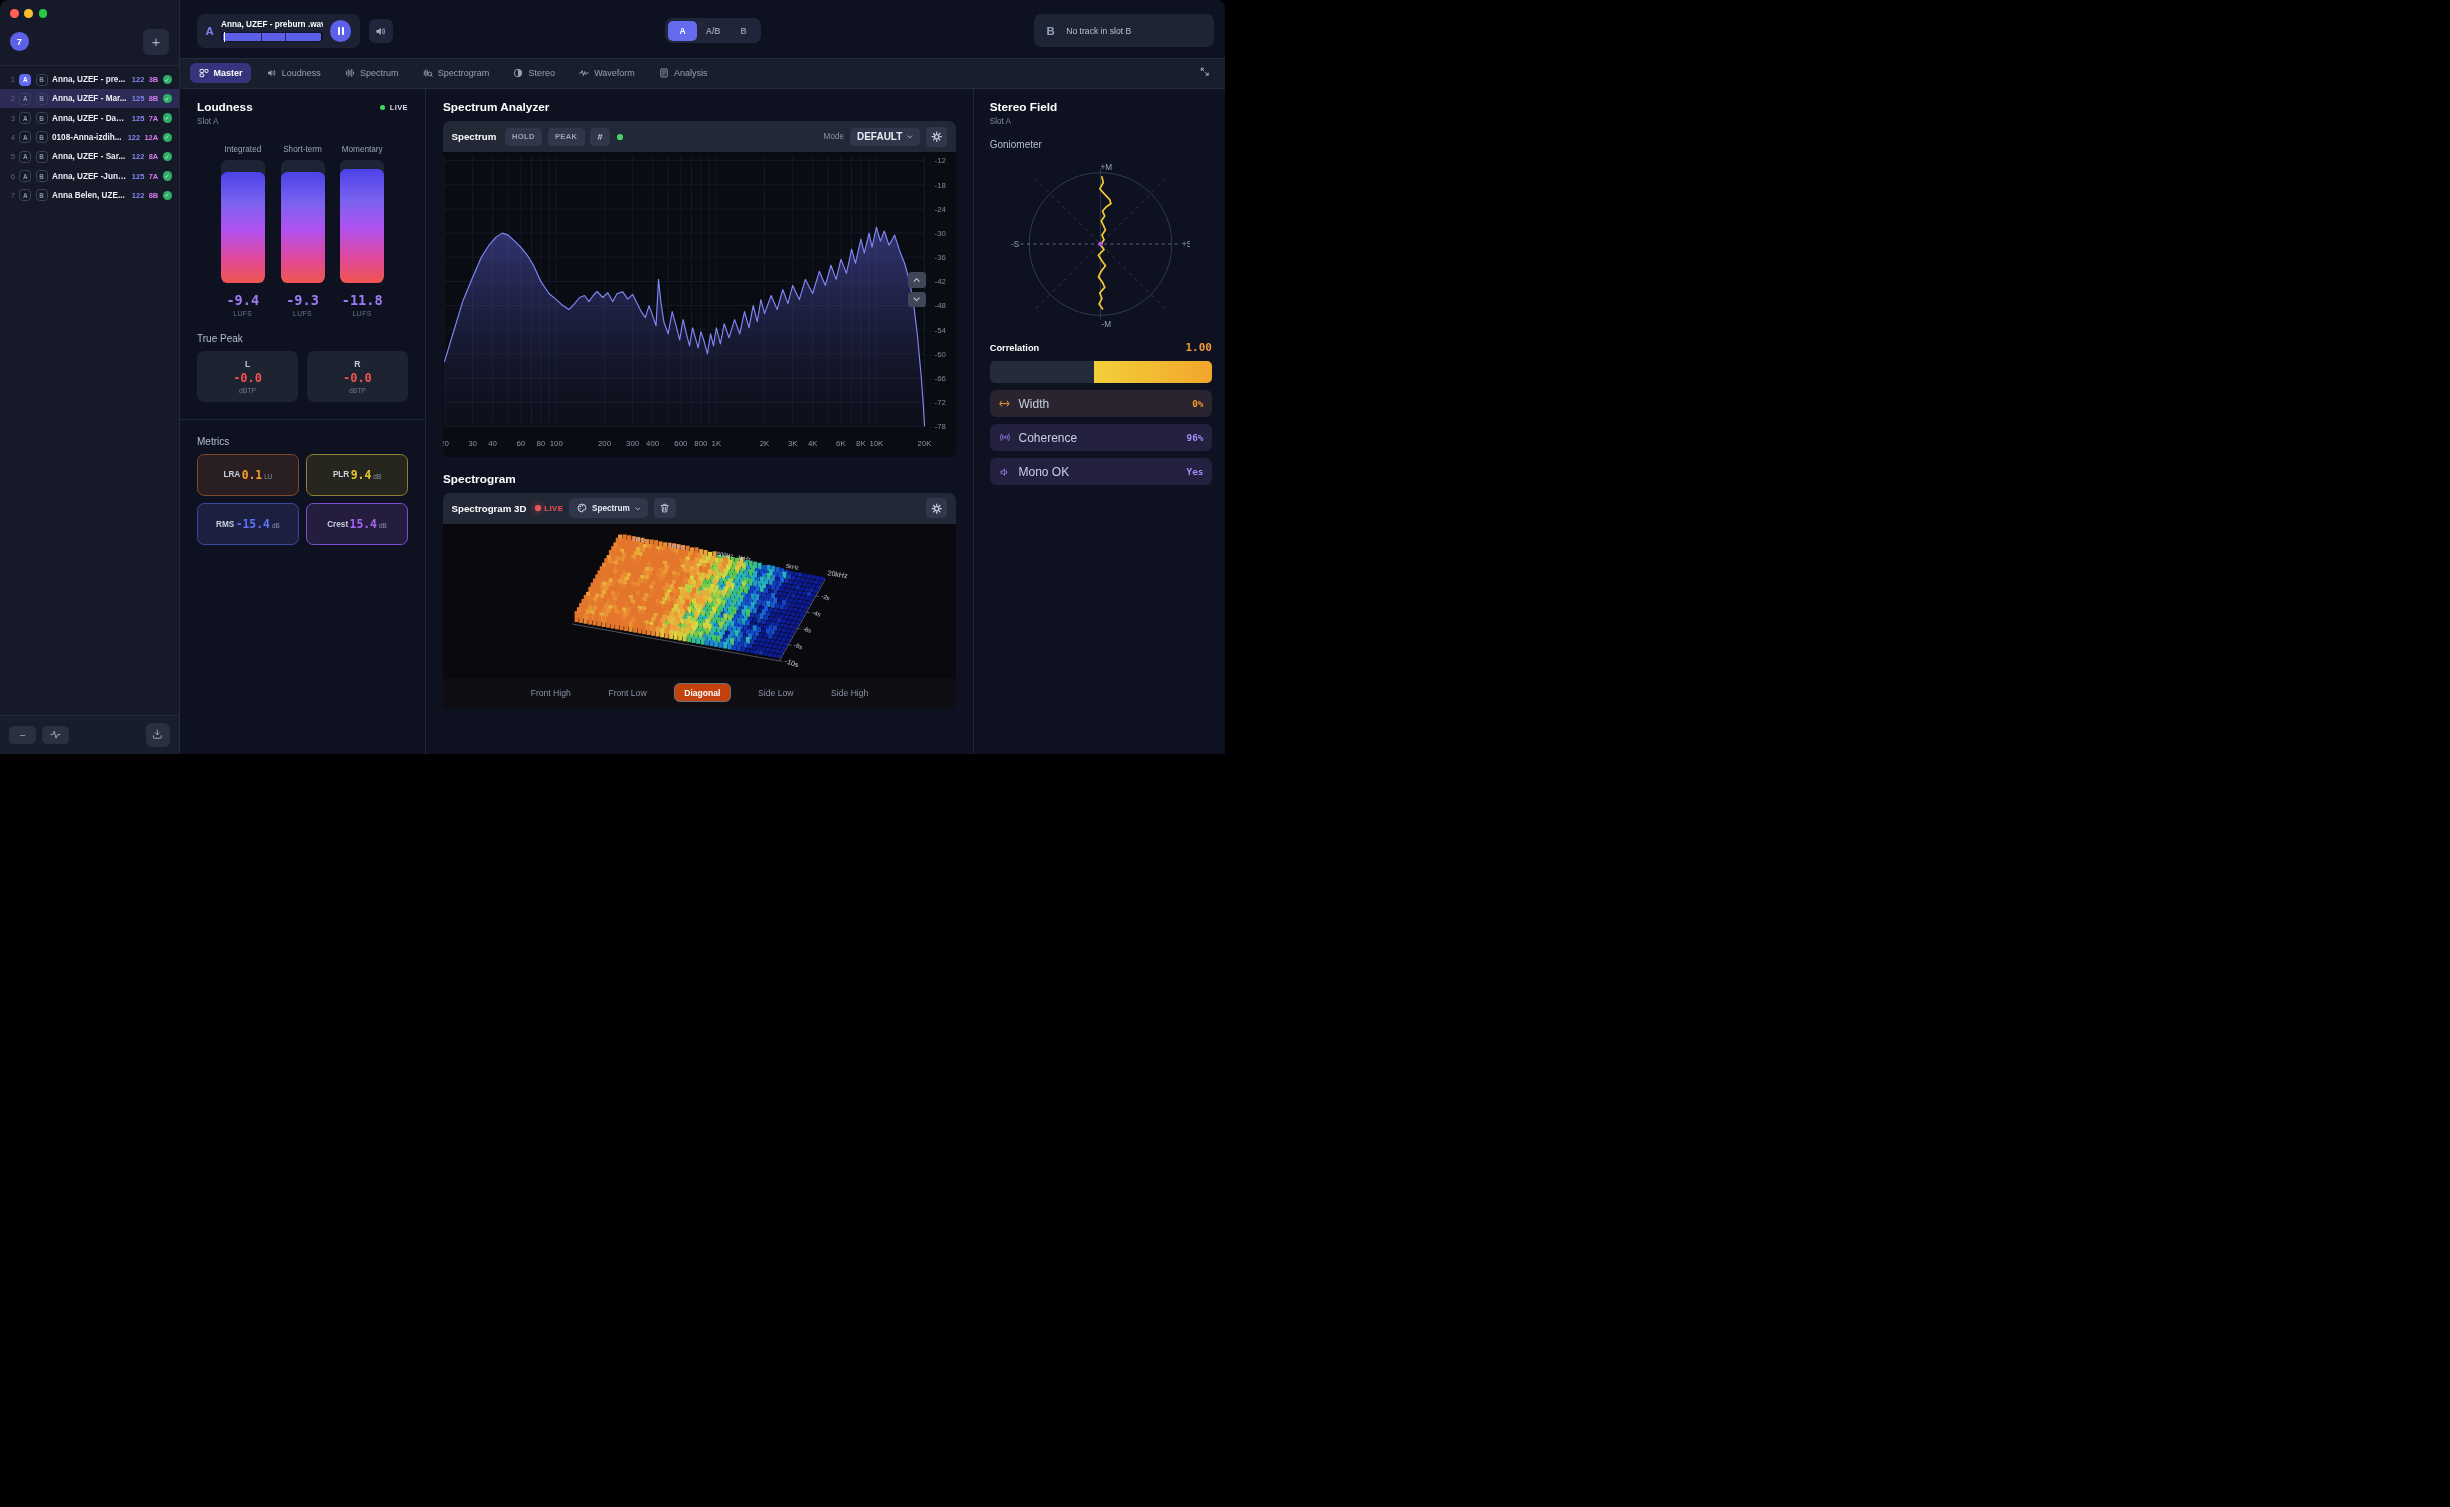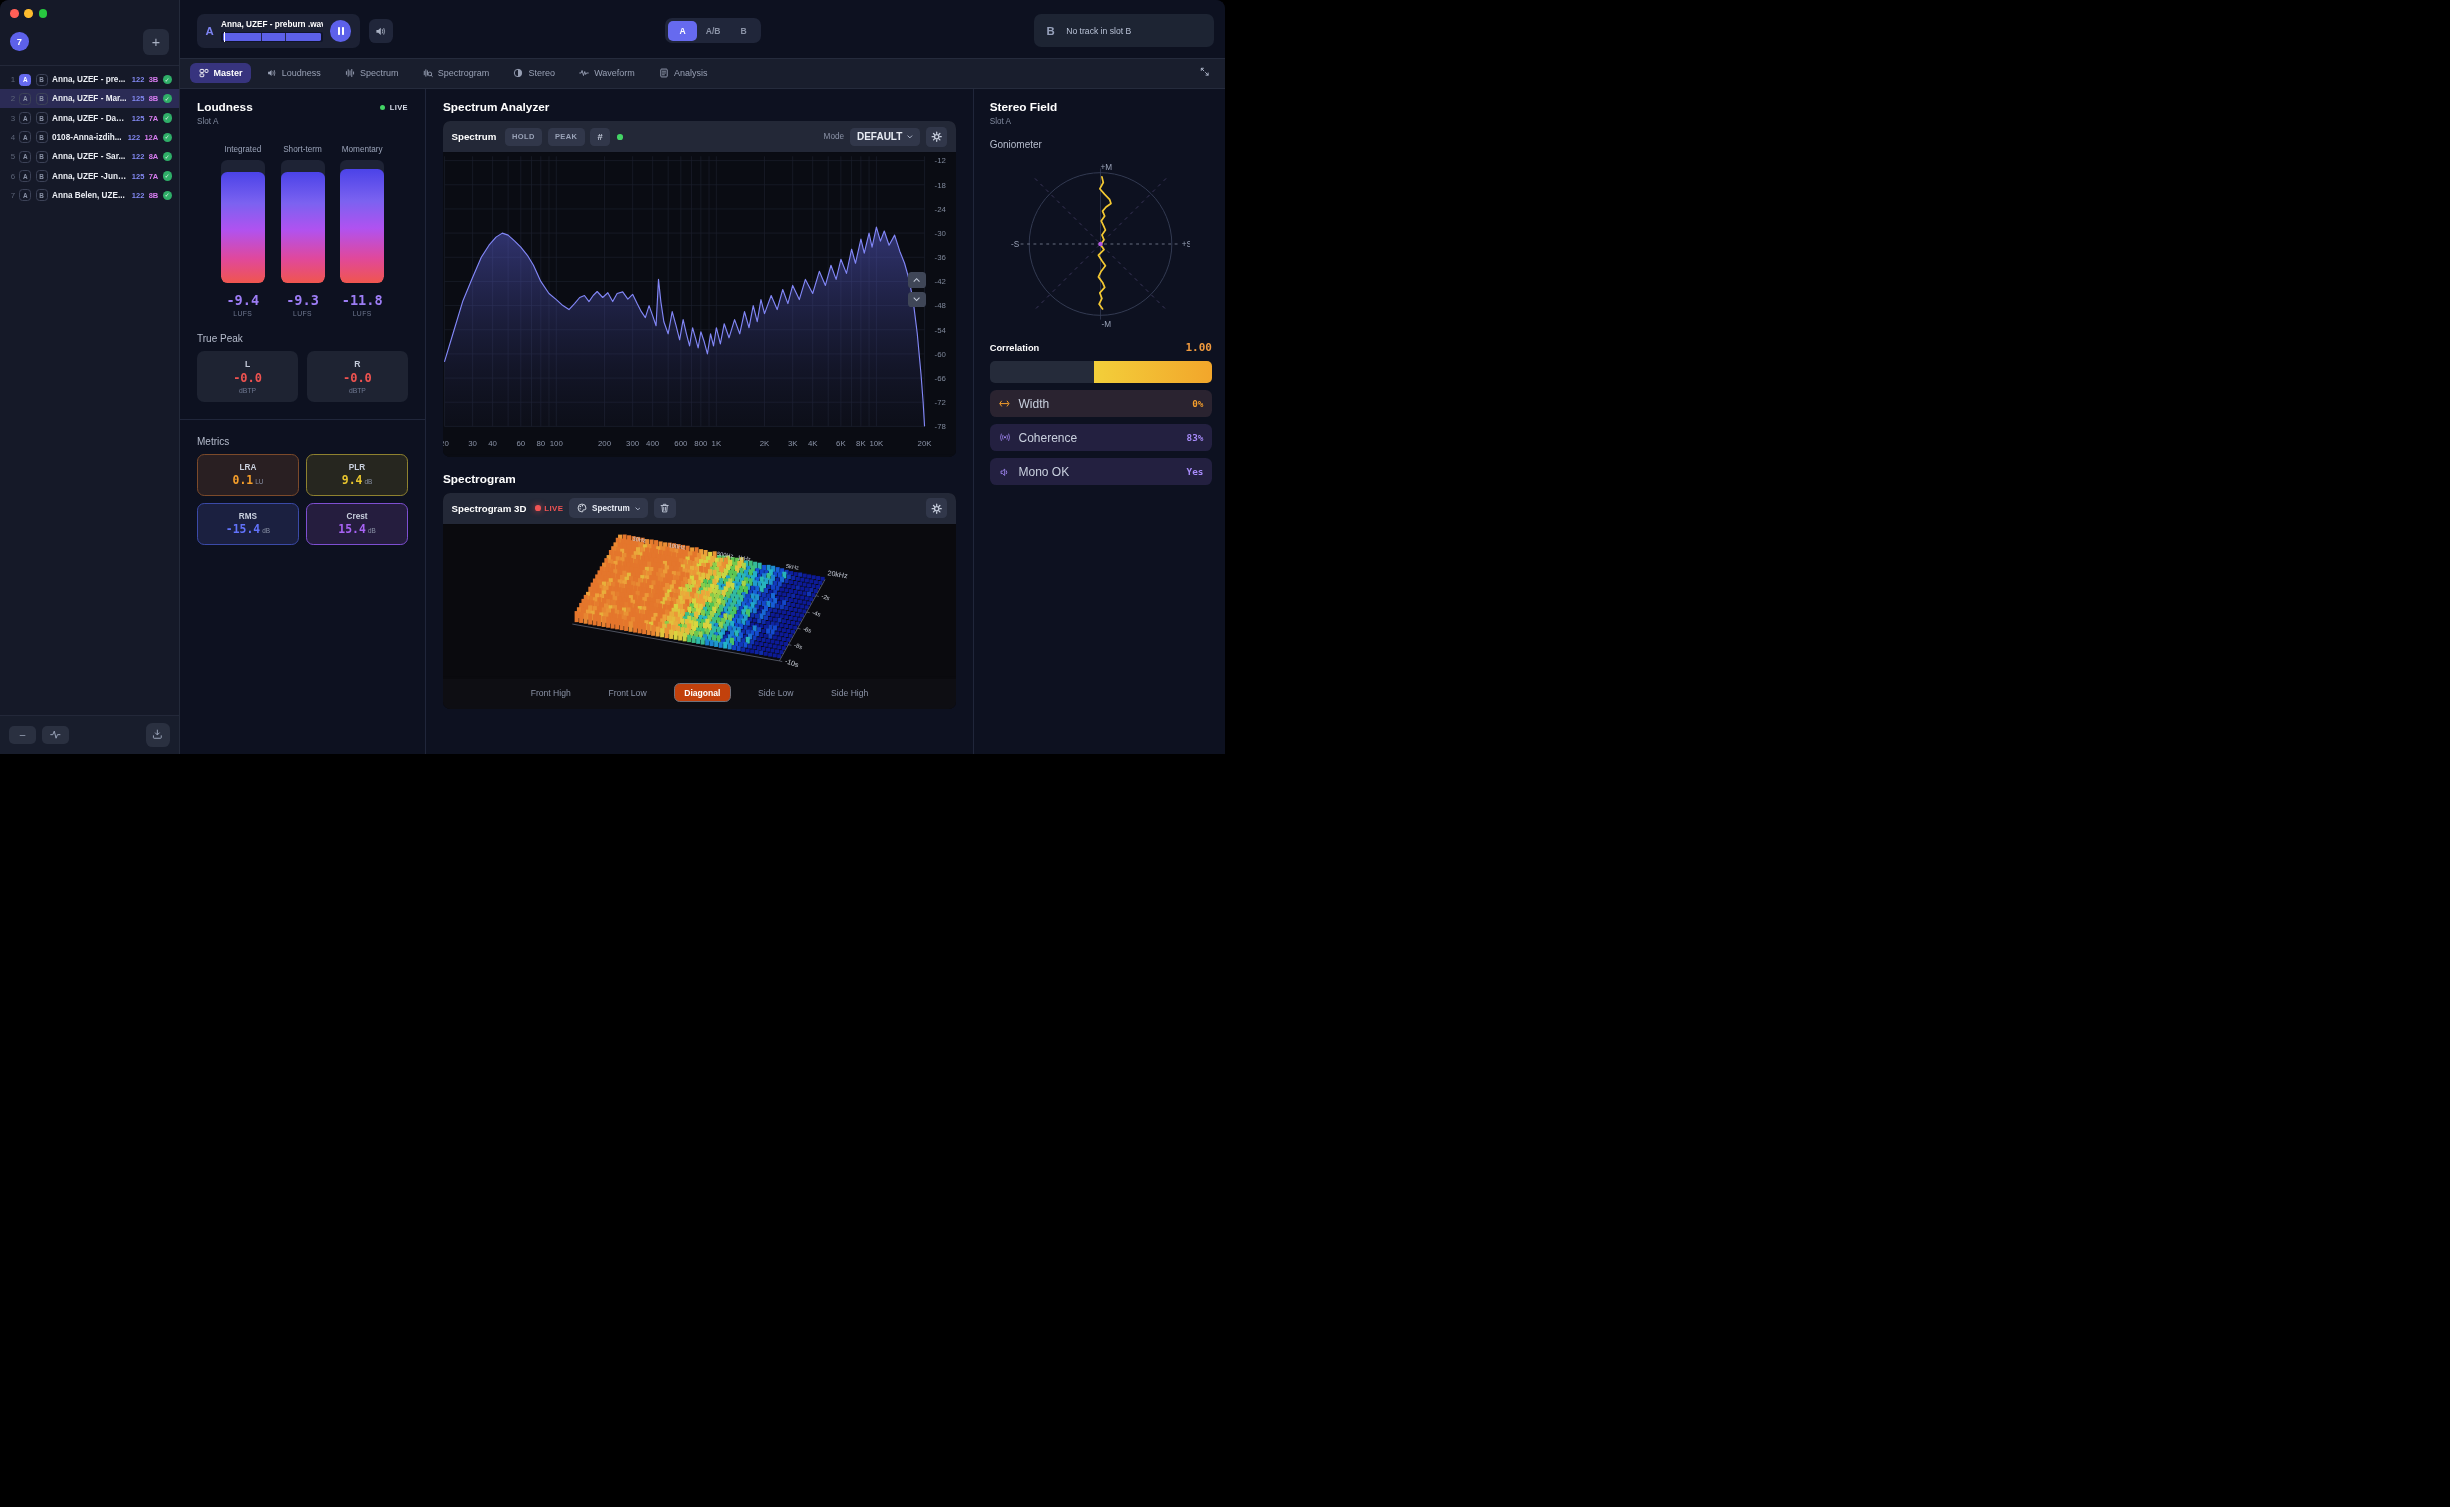--- a/index.html
+++ b/index.html
@@ -70,21 +70,21 @@
   .meter-val{font-family:"DejaVu Sans Mono",monospace;font-size:13.6px;font-weight:bold;color:#9d7df5;margin-top:9.3px;}
   .meter-unit{font-size:6.8px;color:#6f7890;margin-top:2.1px;letter-spacing:0.4px;}
   .section-label{font-size:10px;color:#b6bdcd;margin:15.7px 0 7.2px;}
   .tp-row{display:flex;gap:8.6px;}
   .tp-card{flex:1;height:51px;background:#1e2332;border-radius:7.2px;display:flex;flex-direction:column;align-items:center;justify-content:center;gap:2.1px;}
   .tp-ch{font-size:8.6px;font-weight:bold;color:#c3cad9;}
   .tp-val{font-family:"DejaVu Sans Mono",monospace;font-size:12px;font-weight:bold;color:#ef5350;}
   .tp-unit{font-size:6.8px;color:#6f7890;}
   .divider-h{height:0.7px;background:#20263a;margin:17px -17px 0;}
   .metrics-grid{display:grid;grid-template-columns:1fr 1fr;gap:7.2px;}
-  .m-card{height:40px;border-radius:7.2px;border:0.7px solid;display:flex;flex-direction:column;align-items:center;justify-content:center;gap:1.4px;}
+  .m-card{height:40px;border-radius:7.2px;border:0.7px solid;display:flex;flex-direction:row;align-items:center;justify-content:center;gap:1.4px;}
   .m-label{font-size:8.2px;font-weight:bold;color:#c9d0de;}
   .m-valrow{display:flex;align-items:baseline;}
   .m-val{font-family:"DejaVu Sans Mono",monospace;font-size:11.4px;font-weight:bold;}
   .m-unit{font-size:6.4px;color:#8a92a6;margin-left:2.1px;}
   .m-lra{border-color:#7c4a2a;background:#291f22;} .m-lra .m-val{color:#f59e2b;text-align:right;}
   .m-plr{border-color:#8f822f;background:#26261f;} .m-plr .m-val{color:#e8c52e;}
   .m-rms{border-color:#3b4aa8;background:#1b2040;} .m-rms .m-val{color:#6172fa;}
   .m-crest{border-color:#7e4fd2;background:#251d3e;} .m-crest .m-val{color:#a863f5;}
   
   .panel{margin-top:7.2px;border-radius:7.2px;overflow:hidden;background:#0a0c13;}
@@ -1542,21 +1542,21 @@
           <span class="sf-val" style="color:#f59e2b">0%</span>
         </div>
         <div class="sf-row coh">
           <span class="sf-icon">
             <svg width="12" height="8.6" viewBox="0 0 17 12">
                 <circle cx="8.5" cy="6" r="1.4" fill="#a78bfa"></circle>
                 <path d="M5.6 3.2 Q4 6 5.6 8.8 M11.4 3.2 Q13 6 11.4 8.8 M3.2 1.4 Q0.8 6 3.2 10.6 M13.8 1.4 Q16.2 6 13.8 10.6" fill="none" stroke="#a78bfa" stroke-width="1.1" stroke-linecap="round"></path>
               </svg>
           </span>
           <span class="sf-label">Coherence</span>
-          <span class="sf-val" style="color:#a78bfa">83%</span>
+          <span class="sf-val" style="color:#a78bfa">96%</span>
         </div>
         <div class="sf-row mono-r">
           <span class="sf-icon">
             <svg width="10" height="8.6" viewBox="0 0 14 12">
                 <path d="M1.5 4.2 V7.8 H3.6 L6.6 10.4 V1.6 L3.6 4.2 Z" fill="none" stroke="#a78bfa" stroke-width="1.2" stroke-linejoin="round"></path>
                 <path d="M9 4 Q10.2 6 9 8" fill="none" stroke="#a78bfa" stroke-width="1.2" stroke-linecap="round"></path>
               </svg>
           </span>
           <span class="sf-label">Mono OK</span>
           <span class="sf-val" style="color:#a78bfa">Yes</span>

